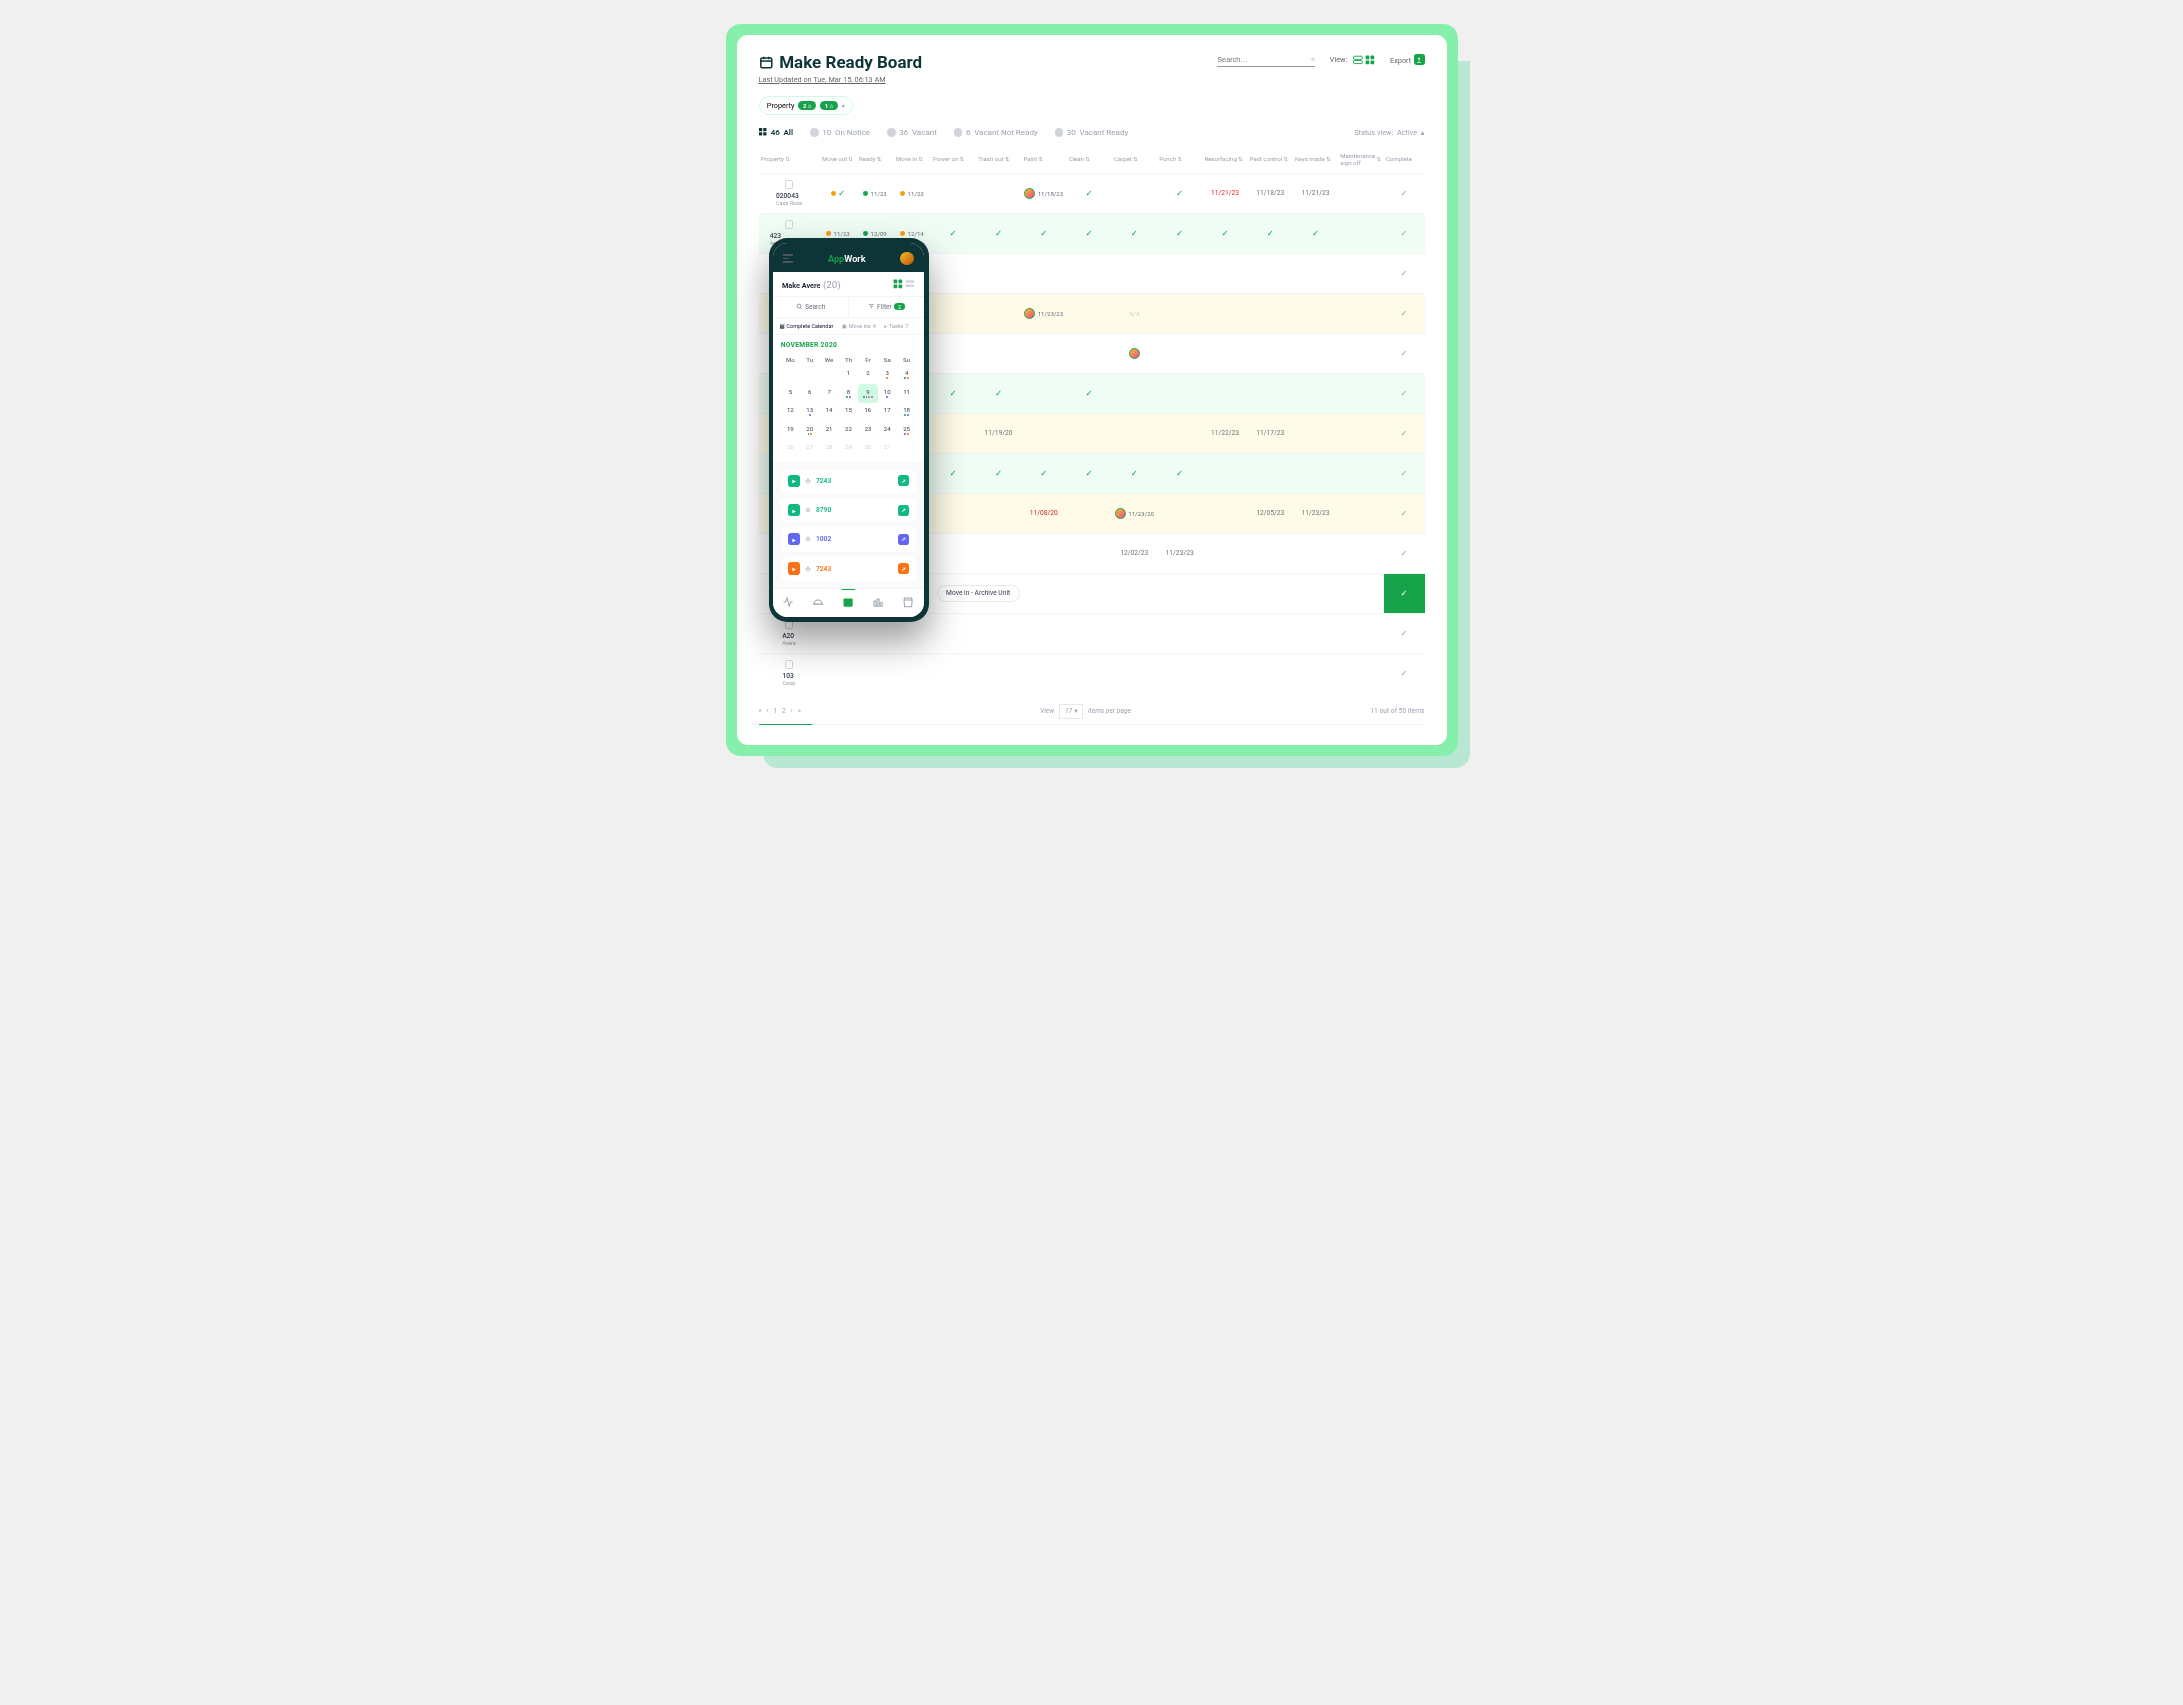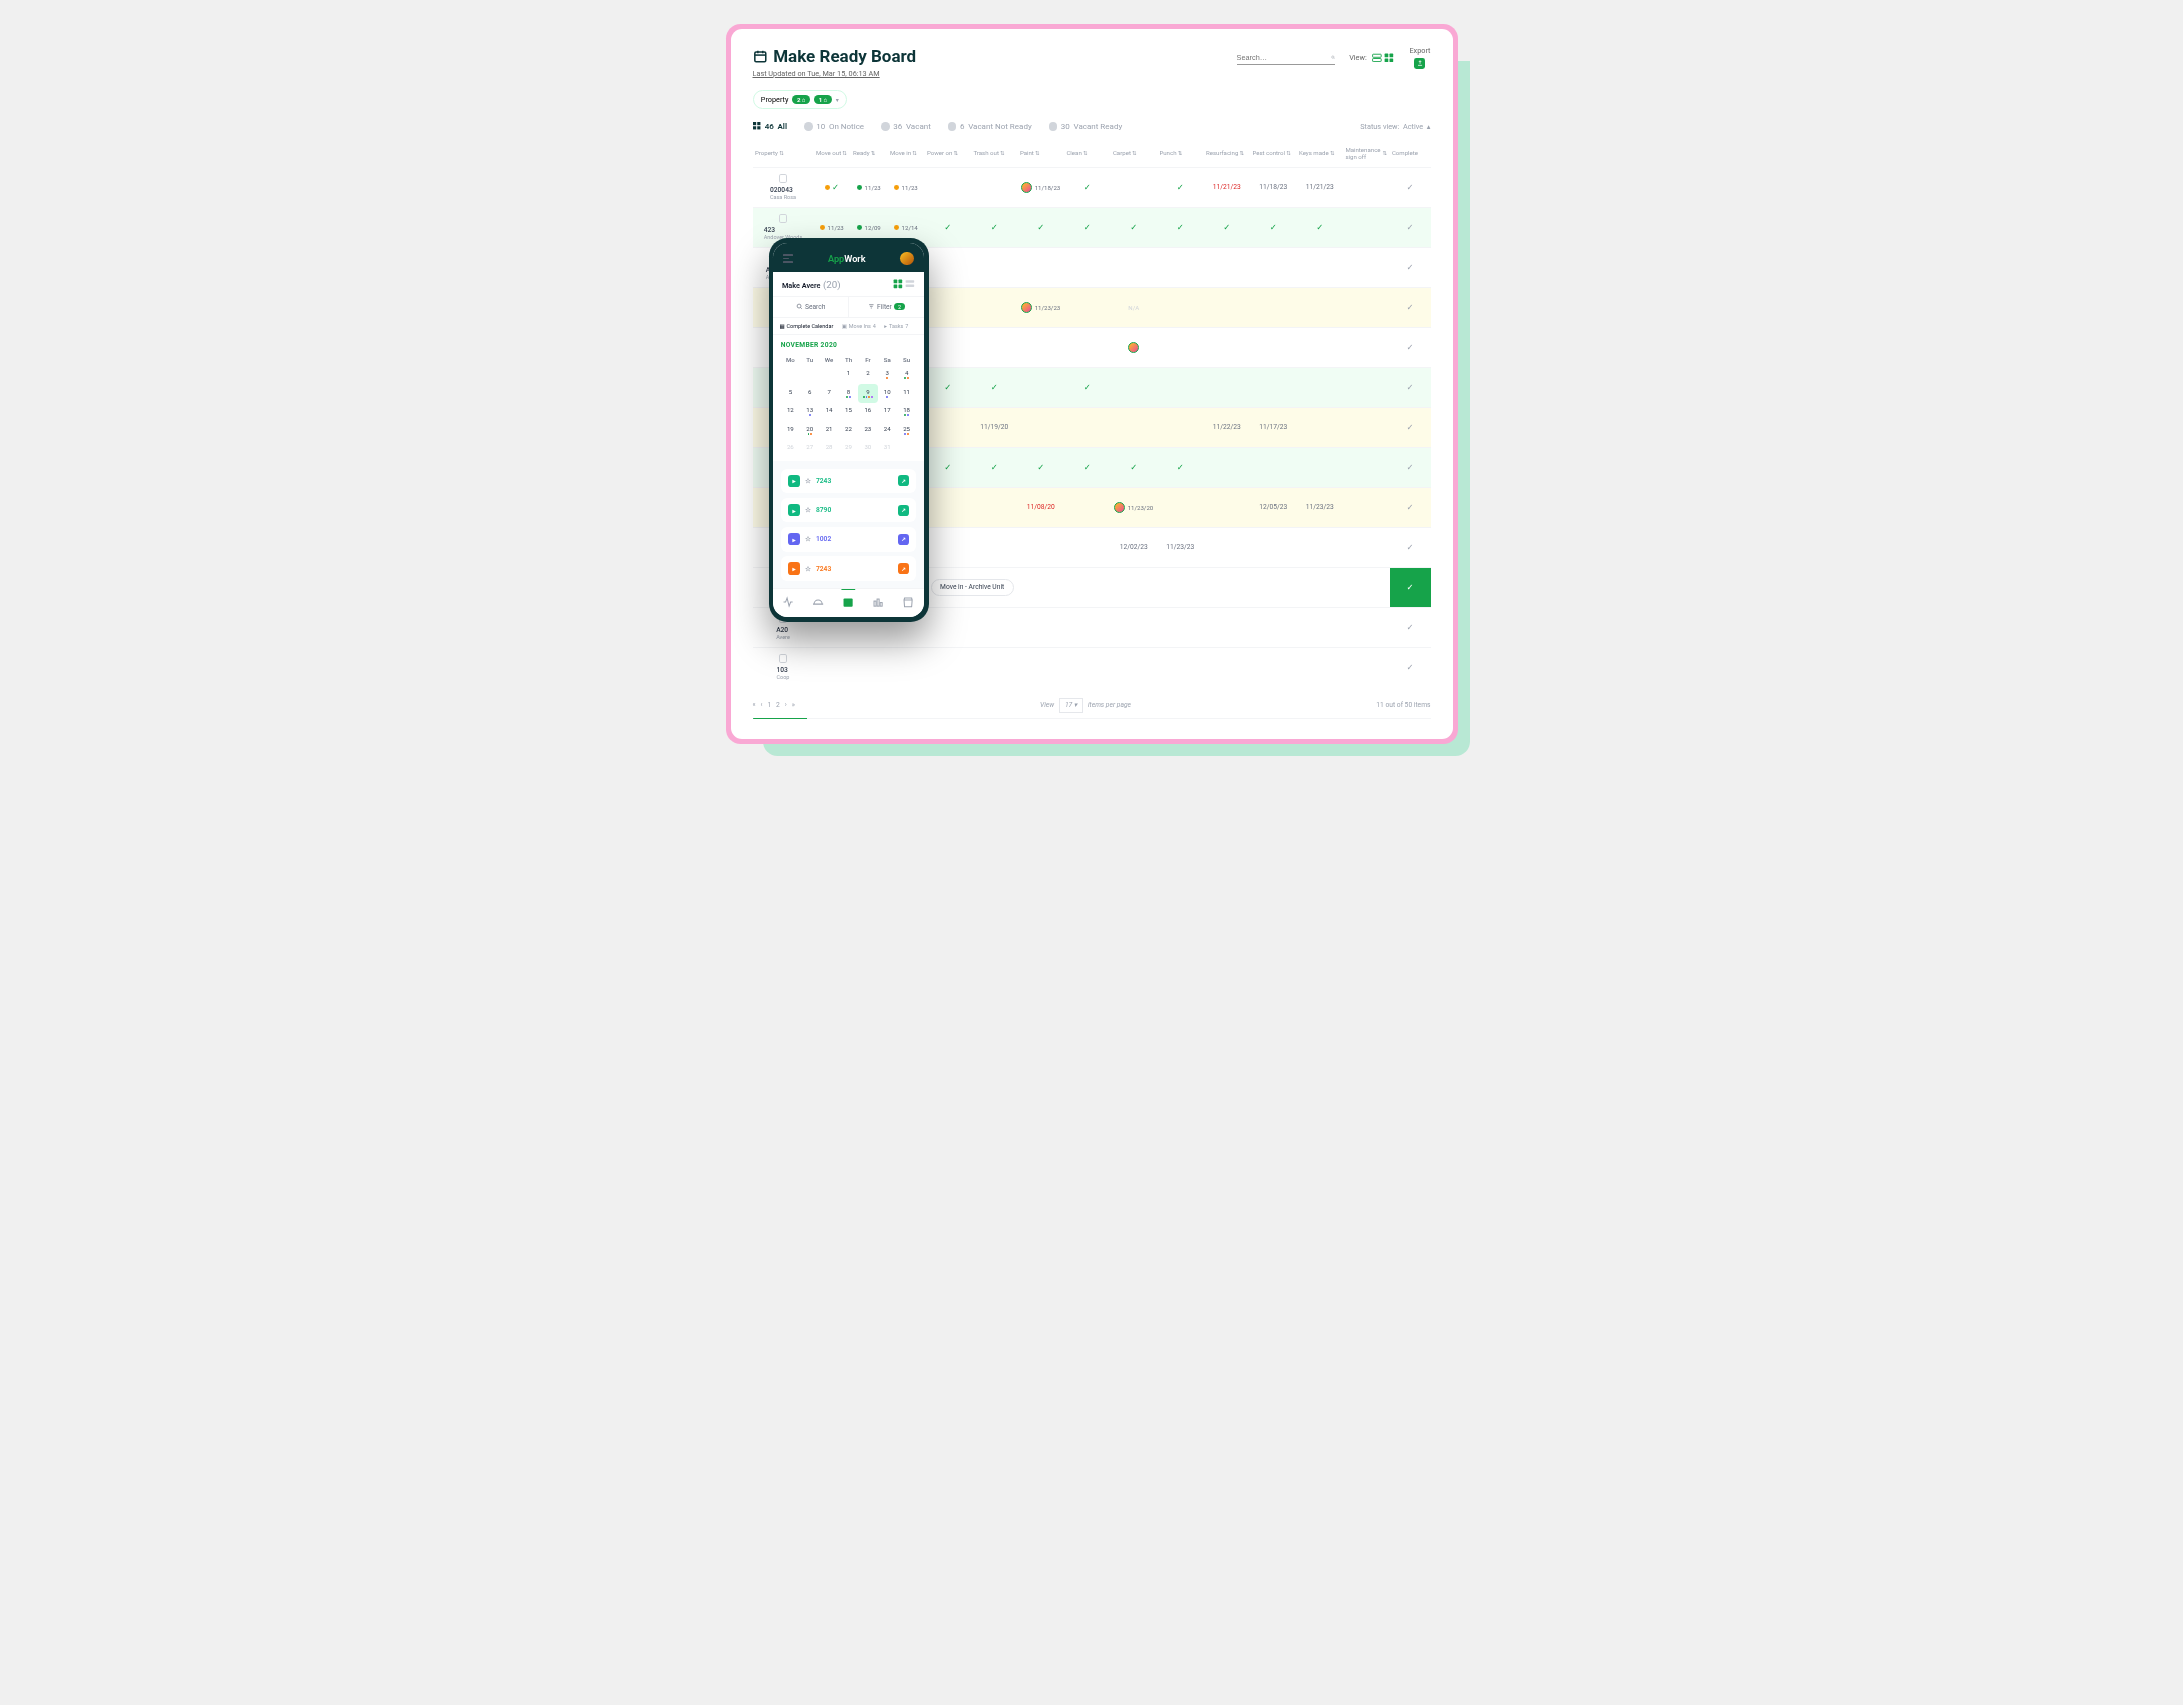--- a/index.html
+++ b/index.html
@@ -1,35 +1,35 @@
 <!DOCTYPE html>
 <html style="font-size:9.8px"><head>
 <meta charset="utf-8">
 <style>
 * { box-sizing: border-box; margin: 0; padding: 0; }
 body { font-family: -apple-system, BlinkMacSystemFont, 'Segoe UI', Roboto, sans-serif; background: #f0f0f0; padding: 24.4px 12.2px; }
 
 .desktop-shadow { position: relative; max-width: 732px; margin: 0 auto; }
 .desktop-shadow::after { content: ''; position: absolute; left: 37px; right: -12.2px; top: 37px; bottom: -12.2px; background: #b8e8d4; border-radius: 0 0 14.6px 14.6px; z-index: -1; }
 
-.desktop-frame { background: #f9a8d4; border-radius: 14.6px; padding: 5px; position: relative; z-index: 1; }
+.desktop-frame { background: #86efac; border-radius: 14.6px; padding: 11px; position: relative; z-index: 1; }
 .desktop { background: #fff; border-radius: 11px; padding: 17px 22px 19.5px; min-height: 488px; position: relative; }
 
 .header { display: flex; justify-content: space-between; align-items: flex-start; margin-bottom: 12.2px; }
 .title-block { }
 .page-title { display: flex; align-items: center; gap: 6.1px; font-size: 17px; font-weight: 700; color: #0d3538; }
 .last-updated { font-size: 7.3px; color: #666; text-decoration: underline; margin-top: 2.4px; }
 
 .header-controls { display: flex; align-items: center; gap: 14.6px; }
 .search-box { display: flex; align-items: center; border-bottom: 0.6px solid #999; padding: 2.4px 0; width: 98px; }
 .search-box input { border: none; outline: none; font-size: 7.3px; flex: 1; }
 .view-block { display: flex; align-items: center; gap: 4.9px; font-size: 7.3px; color: #666; }
 .view-icons { display: flex; gap: 1.2px; }
 .view-icon { width: 11px; height: 11px; display: inline-flex; align-items: center; justify-content: center; }
-.export-block { display: flex; align-items: center; gap: 2.4px; font-size: 7.3px; color: #666; flex-direction: column; }
+.export-block { display: flex; align-items: flex-end; gap: 2.4px; font-size: 7.3px; color: #666; }
 .export-icon { width: 11px; height: 11px; background: #16a34a; border-radius: 2.4px; display: inline-flex; align-items: center; justify-content: center; color: #fff; }
 
 .filters-row { margin-bottom: 13.4px; }
 .property-pill { display: inline-flex; align-items: center; gap: 3.7px; border: 0.6px solid #d1fae5; border-radius: 12.2px; padding: 3.7px 7.3px; font-size: 7.3px; }
 .badge { display: inline-flex; align-items: center; gap: 1.2px; padding: 1.2px 4.9px; border-radius: 6.1px; font-size: 6.1px; font-weight: 700; }
 .badge.green { background: #16a34a; color: #fff; }
 .chev-down { color: #9ca3af; font-size: 6.1px; }
 
 .tabs-row { display: flex; justify-content: space-between; align-items: center; margin-bottom: 7.3px; }
 .tabs { display: flex; gap: 17px; font-size: 8px; }

